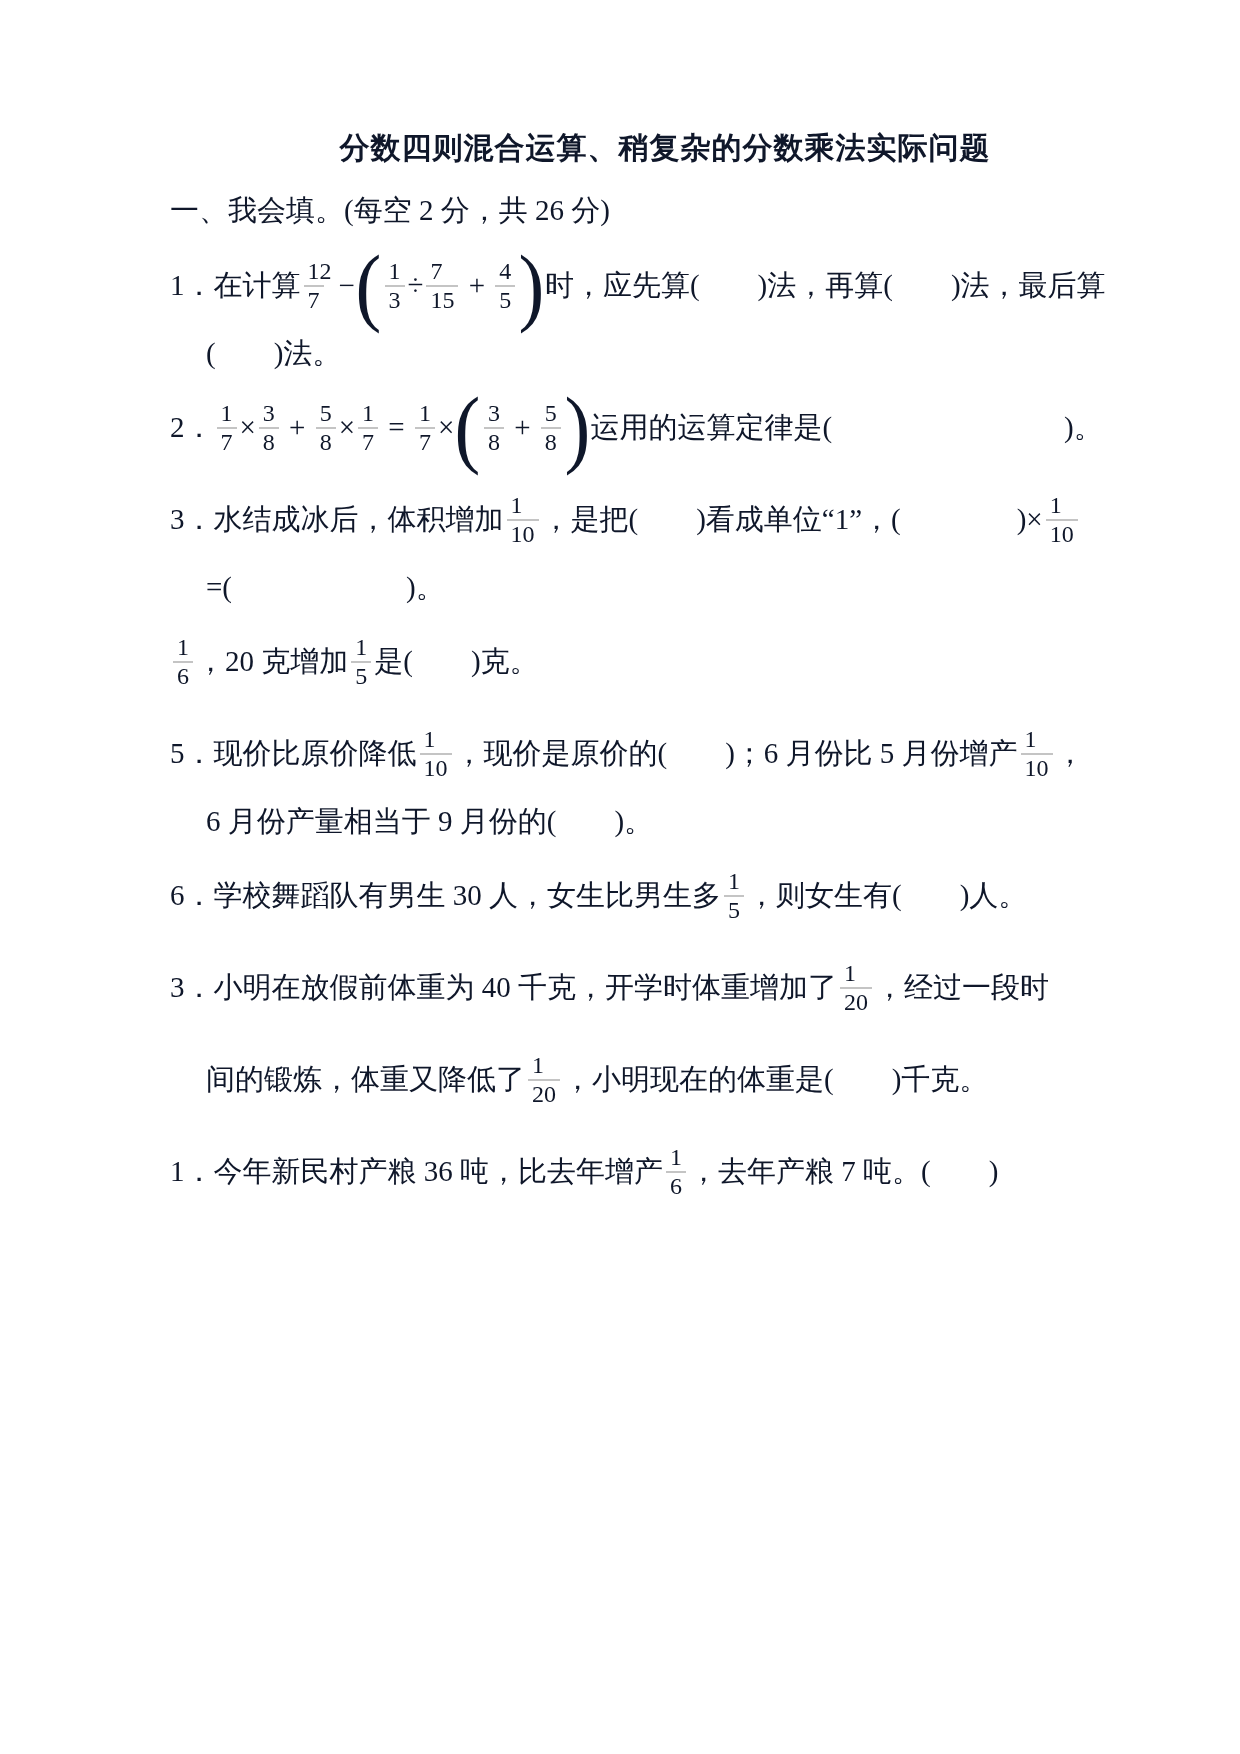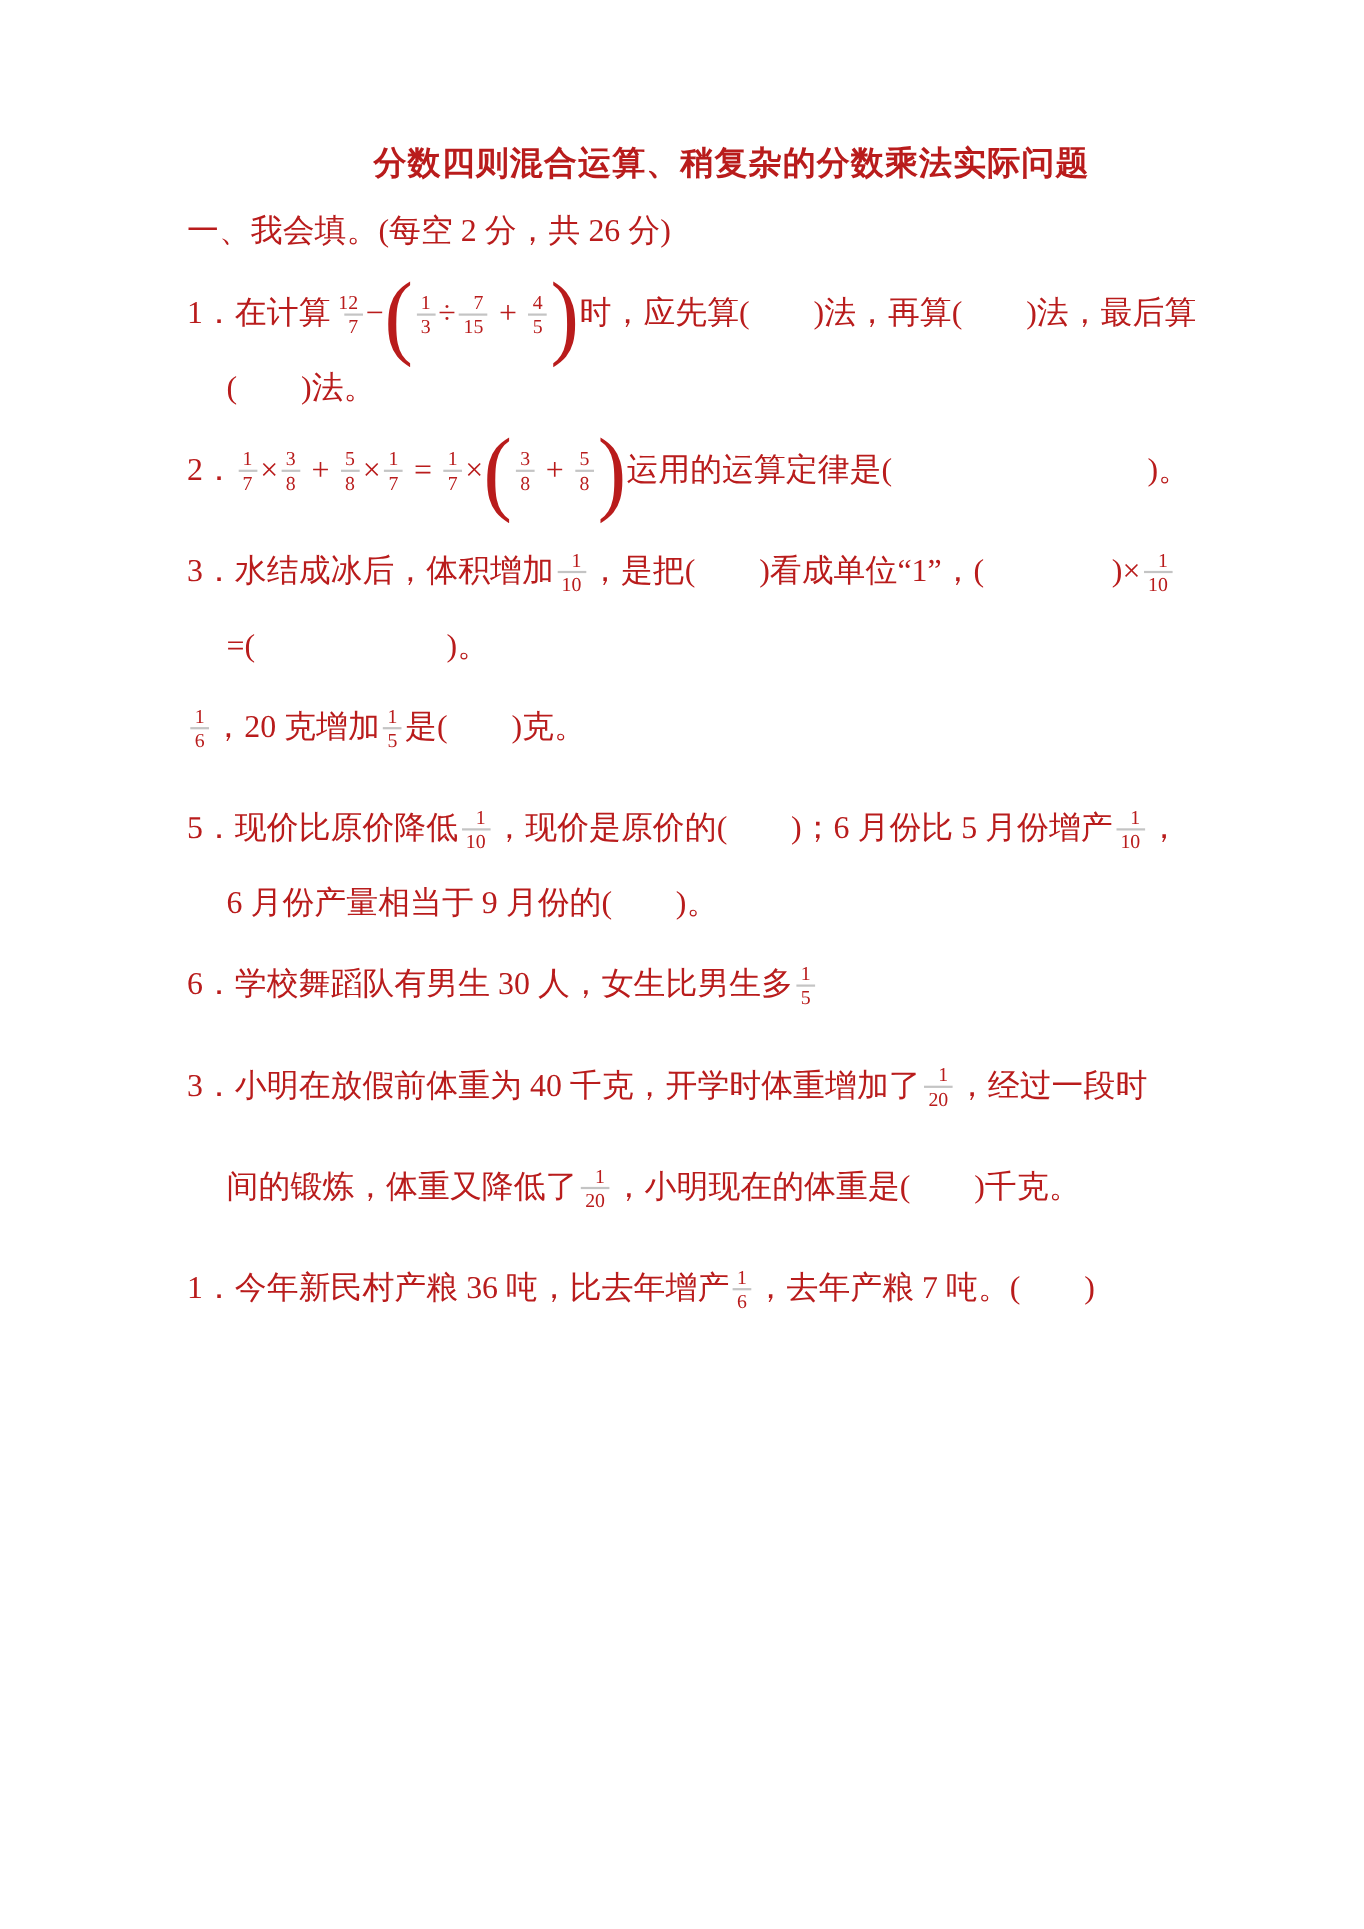--- a/index.html
+++ b/index.html
@@ -1,36 +1,36 @@
 <!DOCTYPE html>
 <html><head>
 <meta charset="utf-8">
 <style>
   html,body{margin:0;padding:0;background:#ffffff;}
   .page{
-    width:1240px;height:1262px;background:#ffffff;color:#b91c1c;
+    width:1240px;height:1262px;background:#ffffff;color:#0f172a;
     font-family:"Liberation Serif","DejaVu Serif",serif;
     box-sizing:border-box;padding:128px 80px 0 170px;overflow:hidden;
   }
   .title{
     font-family:"Liberation Sans","DejaVu Sans",sans-serif;
     font-weight:700;font-size:30px;text-align:center;
     margin:0 0 20px 0;letter-spacing:1px;white-space:pre;
   }
   .line{
     display:flex;align-items:center;white-space:pre;
     font-size:29px;line-height:1.35;margin-bottom:4px;
   }
   .line.header{min-height:44px;margin-bottom:8px;margin-top:16px;}
   .line.tall{min-height:90px;margin-bottom:2px;}
   .line.text{min-height:42px;margin-bottom:8px;}
   .line.indent{padding-left:36px;}
   .frac{
-    display:inline-flex;flex-direction:column;align-items:flex-end;
-    font-size:18px;line-height:1.12;margin:0 3px;
+    display:inline-flex;flex-direction:column;align-items:flex-start;
+    font-size:24px;line-height:1.12;margin:0 3px;
   }
   .frac .num{padding:0 4px;}
   .frac .den{border-top:2px solid #c4c4c4;padding:0 4px;}
   .bigparen{
     font-family:"Liberation Serif","DejaVu Serif",serif;
     font-size:86px;line-height:1;font-weight:400;
     transform:scaleX(0.9);margin:0 -1px;
   }
 </style>
 </head>
@@ -47,20 +47,20 @@
   <div class="line tall"><span class="txt">2．</span><span class="frac"><span class="num">1</span><span class="den">7</span></span><span class="txt">×</span><span class="frac"><span class="num">3</span><span class="den">8</span></span><span class="txt"> + </span><span class="frac"><span class="num">5</span><span class="den">8</span></span><span class="txt">×</span><span class="frac"><span class="num">1</span><span class="den">7</span></span><span class="txt"> = </span><span class="frac"><span class="num">1</span><span class="den">7</span></span><span class="txt">×</span><span class="bigparen">(</span><span class="frac"><span class="num">3</span><span class="den">8</span></span><span class="txt"> + </span><span class="frac"><span class="num">5</span><span class="den">8</span></span><span class="bigparen">)</span><span class="txt">运用的运算定律是(　　　　　　　　)。</span></div>
 
   <div class="line tall"><span class="txt">3．水结成冰后，体积增加</span><span class="frac"><span class="num">1</span><span class="den">10</span></span><span class="txt">，是把(　　)看成单位“1”，(　　　　)×</span><span class="frac"><span class="num">1</span><span class="den">10</span></span></div>
   <div class="line text indent"><span class="txt">=(　　　　　　)。</span></div>
 
   <div class="line tall"><span class="frac"><span class="num">1</span><span class="den">6</span></span><span class="txt">，20 克增加</span><span class="frac"><span class="num">1</span><span class="den">5</span></span><span class="txt">是(　　)克。</span></div>
 
   <div class="line tall"><span class="txt">5．现价比原价降低</span><span class="frac"><span class="num">1</span><span class="den">10</span></span><span class="txt">，现价是原价的(　　)；6 月份比 5 月份增产</span><span class="frac"><span class="num">1</span><span class="den">10</span></span><span class="txt">，</span></div>
   <div class="line text indent"><span class="txt">6 月份产量相当于 9 月份的(　　)。</span></div>
 
-  <div class="line tall"><span class="txt">6．学校舞蹈队有男生 30 人，女生比男生多</span><span class="frac"><span class="num">1</span><span class="den">5</span></span></div>
+  <div class="line tall"><span class="txt">6．学校舞蹈队有男生 30 人，女生比男生多</span><span class="frac"><span class="num">1</span><span class="den">5</span></span><span class="txt">，则女生有(　　)人。</span></div>
 
   <div class="line tall"><span class="txt">3．小明在放假前体重为 40 千克，开学时体重增加了</span><span class="frac"><span class="num">1</span><span class="den">20</span></span><span class="txt">，经过一段时</span></div>
   <div class="line tall indent"><span class="txt">间的锻炼，体重又降低了</span><span class="frac"><span class="num">1</span><span class="den">20</span></span><span class="txt">，小明现在的体重是(　　)千克。</span></div>
 
 
   <div class="line tall"><span class="txt">1．今年新民村产粮 36 吨，比去年增产</span><span class="frac"><span class="num">1</span><span class="den">6</span></span><span class="txt">，去年产粮 7 吨。(　　)</span></div>
 </div>
 
 </body></html>

